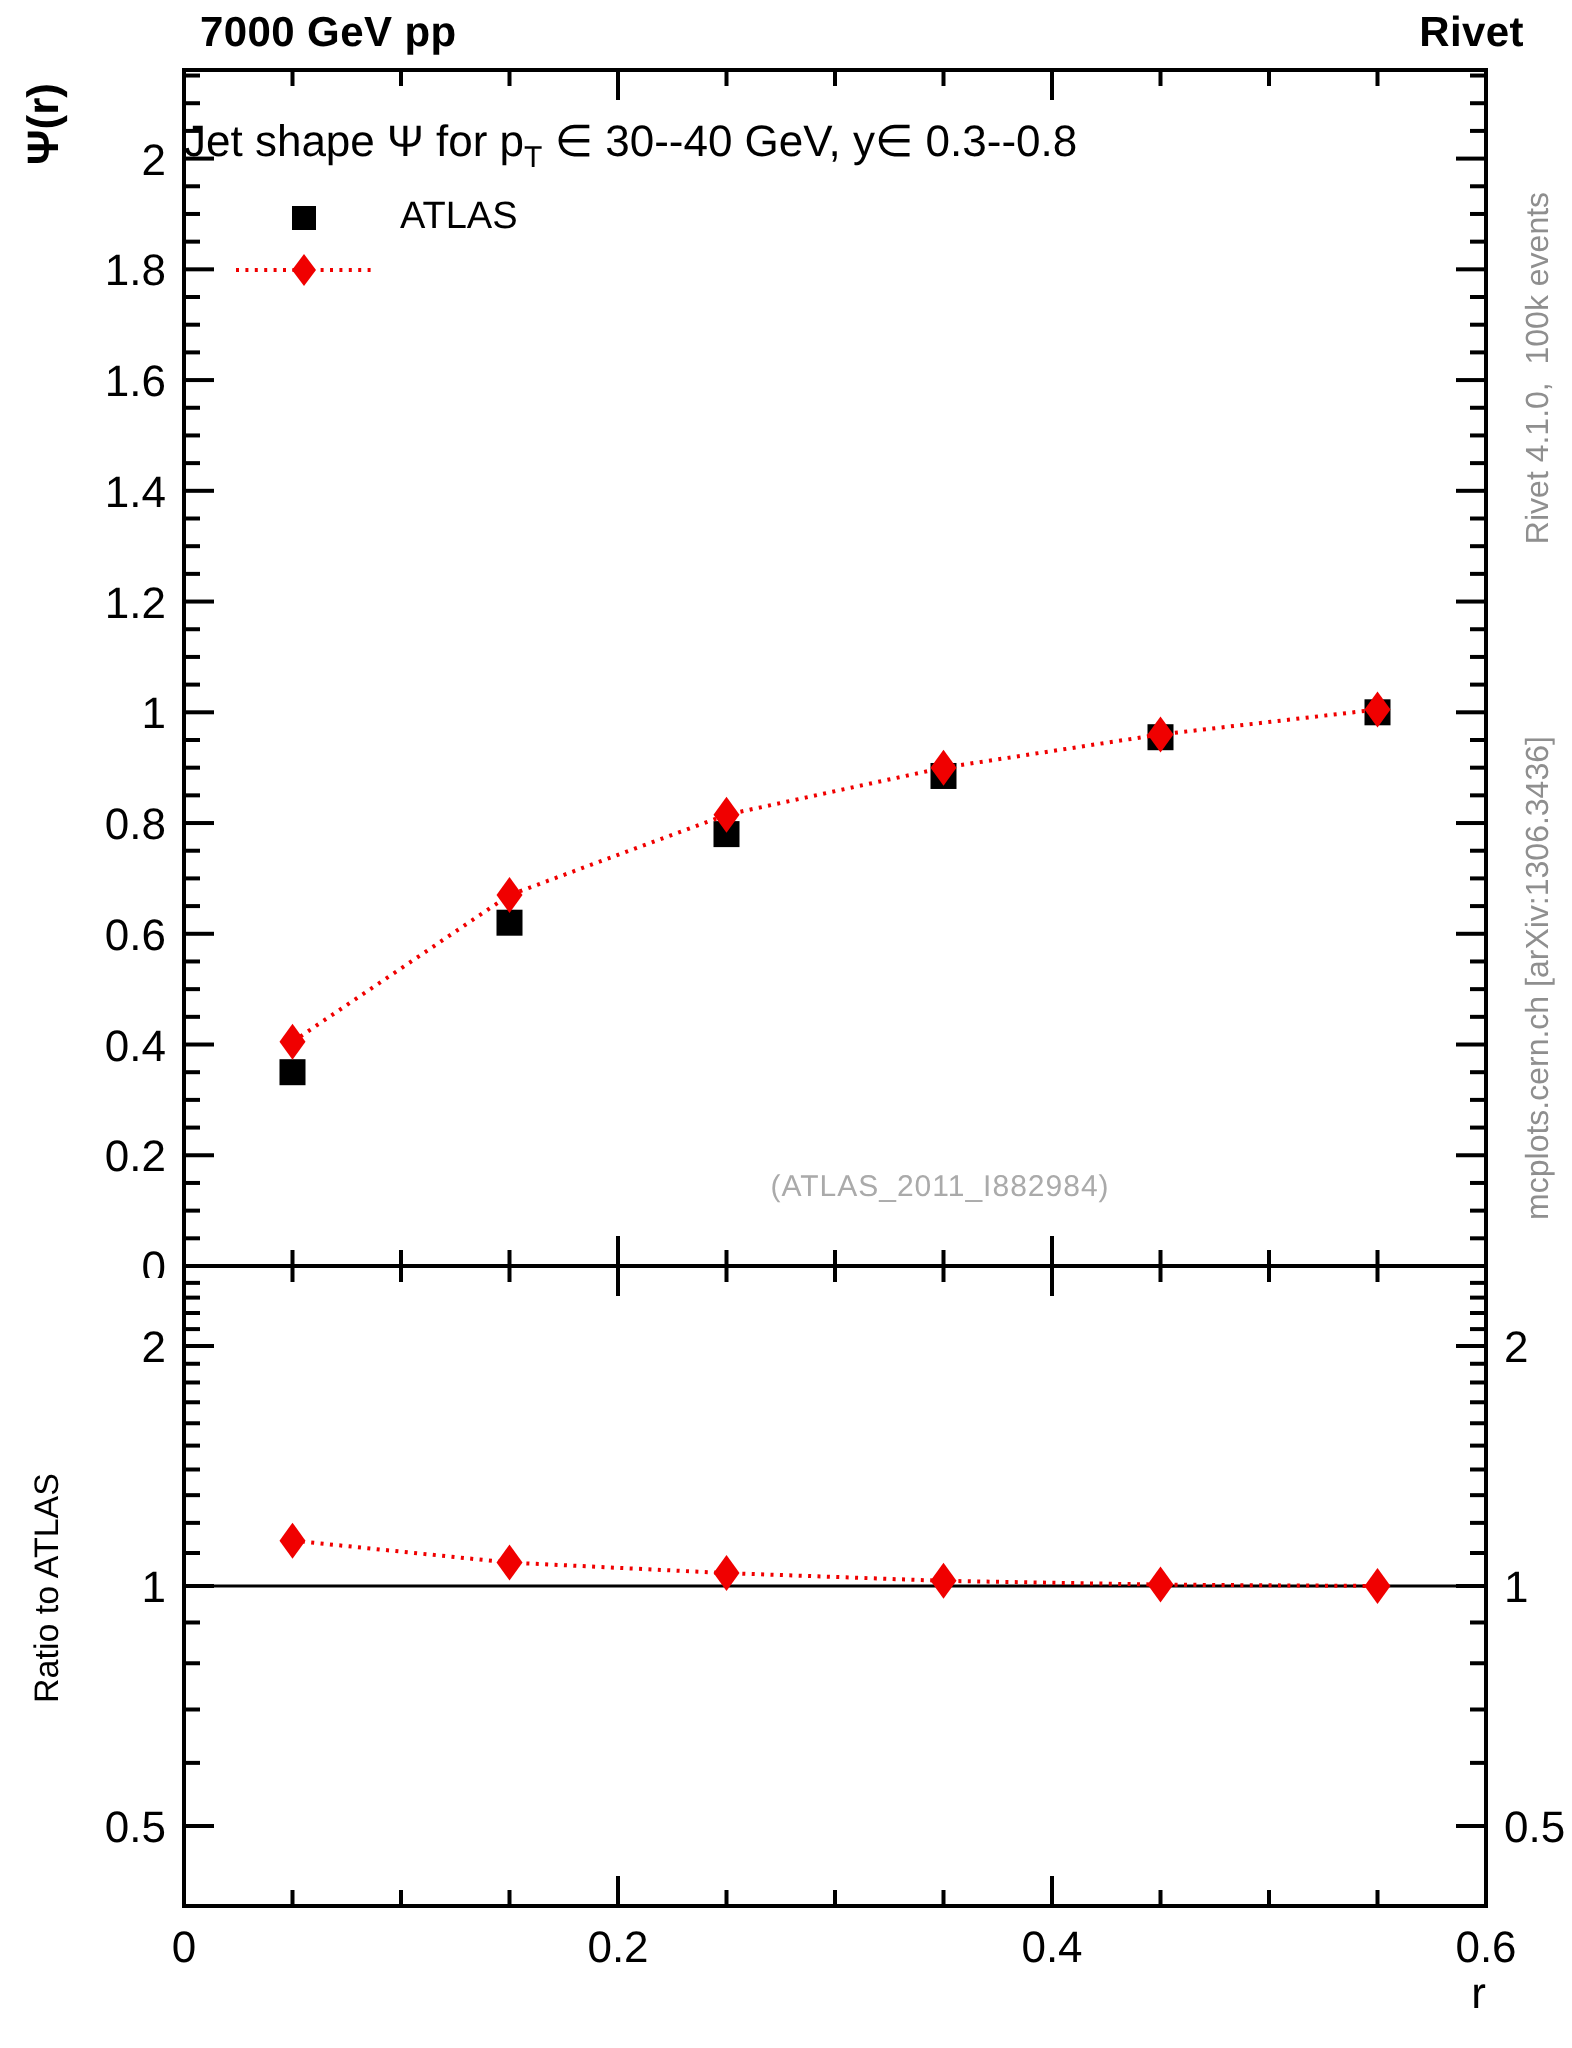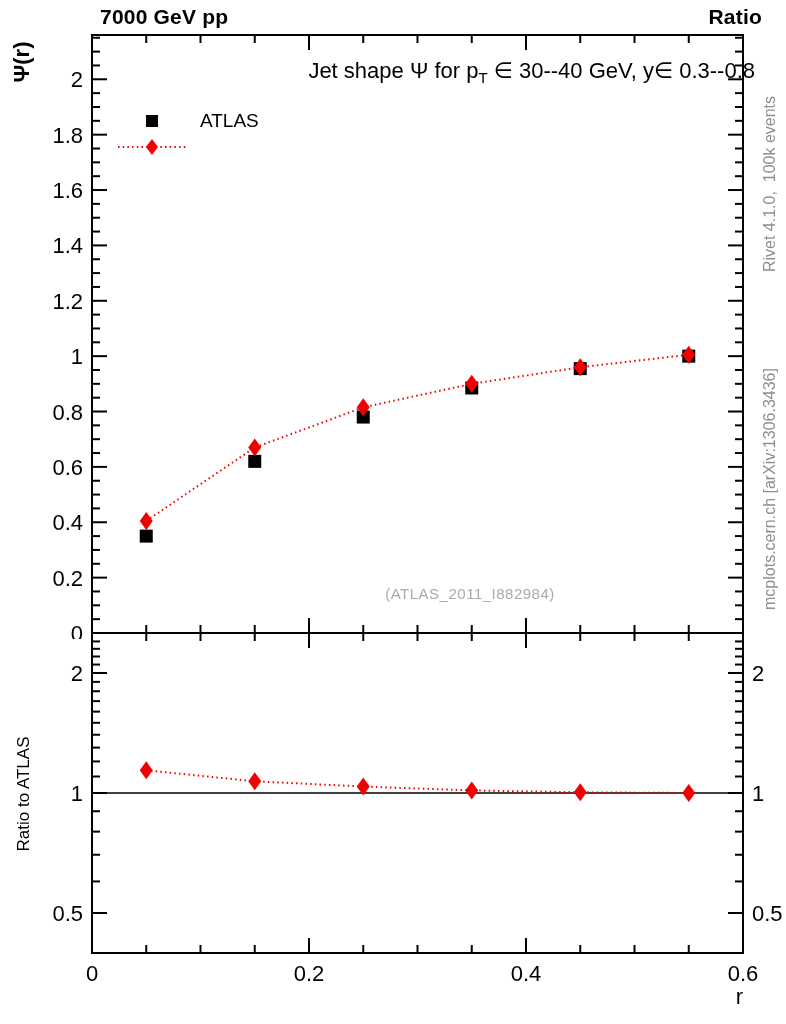--- a/index.html
+++ b/index.html
@@ -21,27 +21,27 @@
   .ylab-main{font-size:22px;font-weight:bold;text-align:center;}
   .ylab-ratio{font-size:17px;text-align:center;}
   .xlab{font-size:22px;text-align:right;}
 </style>
 </head>
 <body>
 
 <div id="stage">
 
   <div class="abs hdr" style="left:100px;top:5px;">7000 GeV pp</div>
-  <div class="abs hdr" style="right:24px;top:5px;">Ratio</div>
+  <div class="abs hdr" style="right:24px;top:5px;">Rivet</div>
 
   <div class="abs rot ylab-main" style="left:-38px;top:49px;width:120px;">Ψ(r)</div>
 
-  <div class="abs title-line" style="left:92px;top:58px;width:651px;text-align:right;margin-left:12px;"><span>Jet shape Ψ for p</span><sub>T</sub><span> ∈ 30--40 GeV, y∈ 0.3--0.8</span></div>
-
-  <div class="abs" style="left:116px;top:108px;">
+  <div class="abs title-line" style="left:92px;top:58px;width:651px;text-align:left;"><span>Jet shape Ψ for p</span><sub>T</sub><span> ∈ 30--40 GeV, y∈ 0.3--0.8</span></div>
+
+  <div class="abs" style="left:116px;top:96px;">
     <div class="legend-row">
       <span class="legend-marker">
         <svg width="72" height="18">
             <rect x="30" y="3" width="12" height="12" fill="#000"></rect>
           </svg>
       </span>
       <span class="legend-label">ATLAS</span>
     </div>
     <div class="legend-row">
       <span class="legend-marker">

